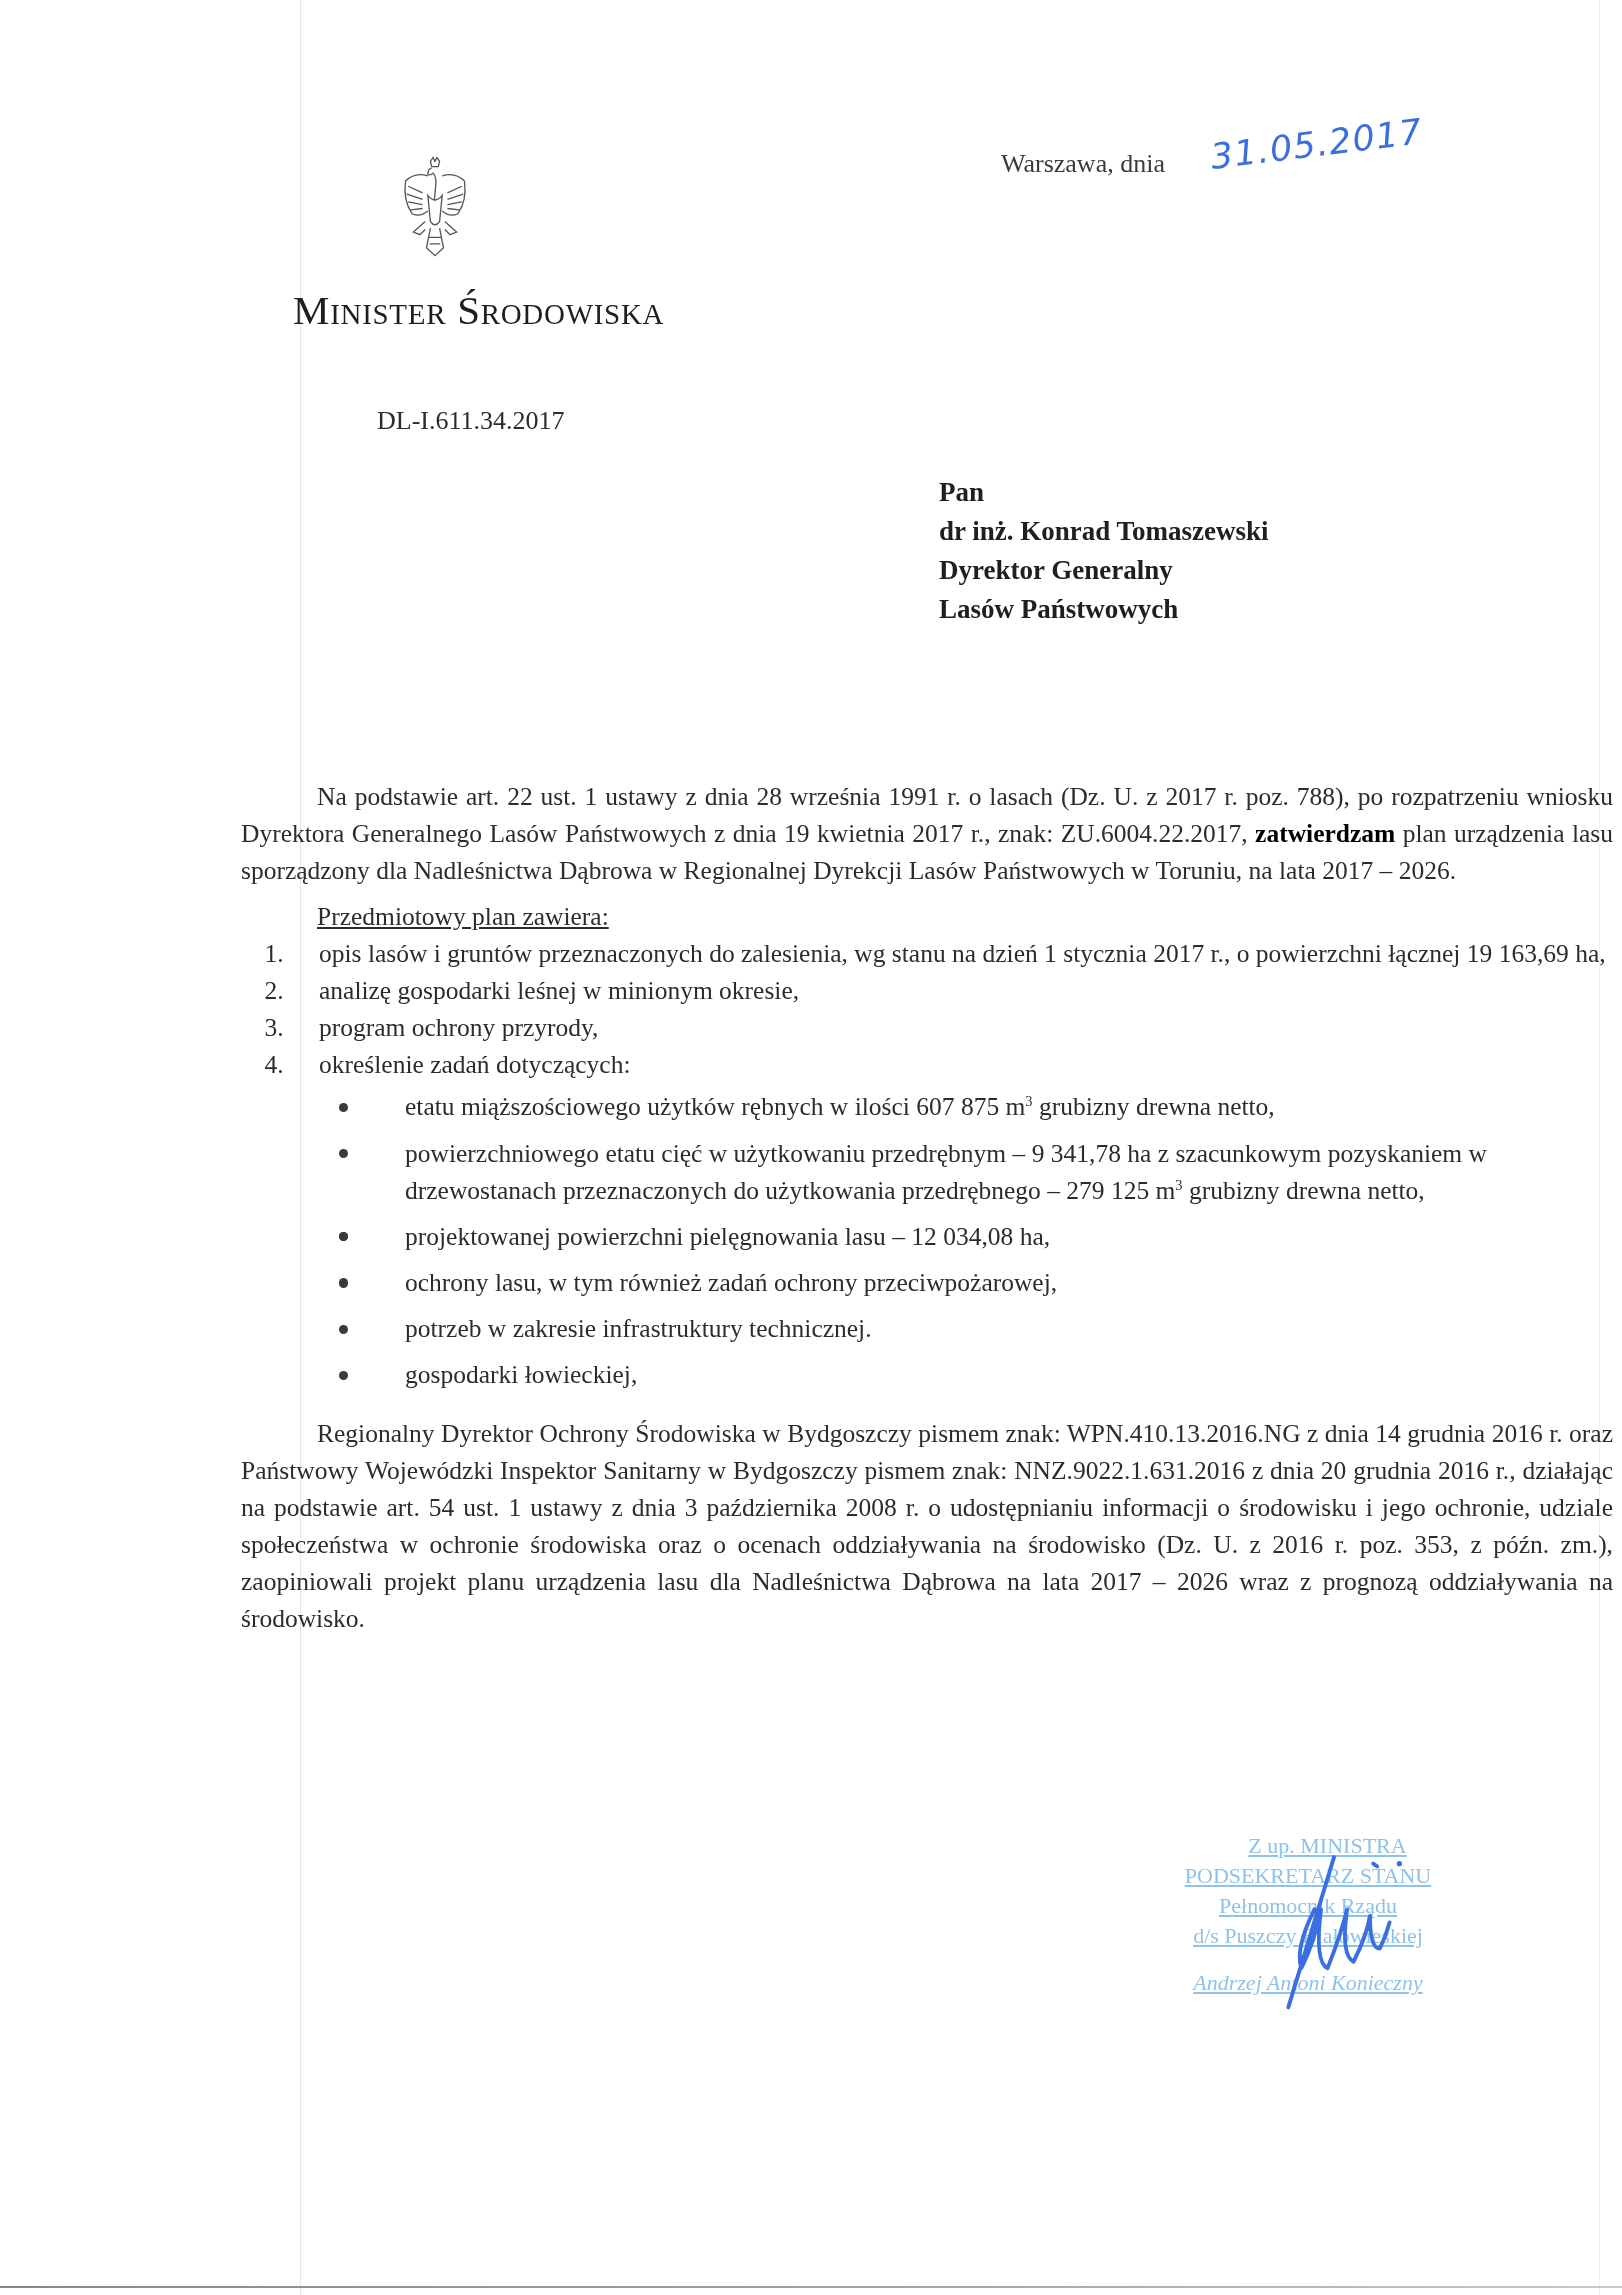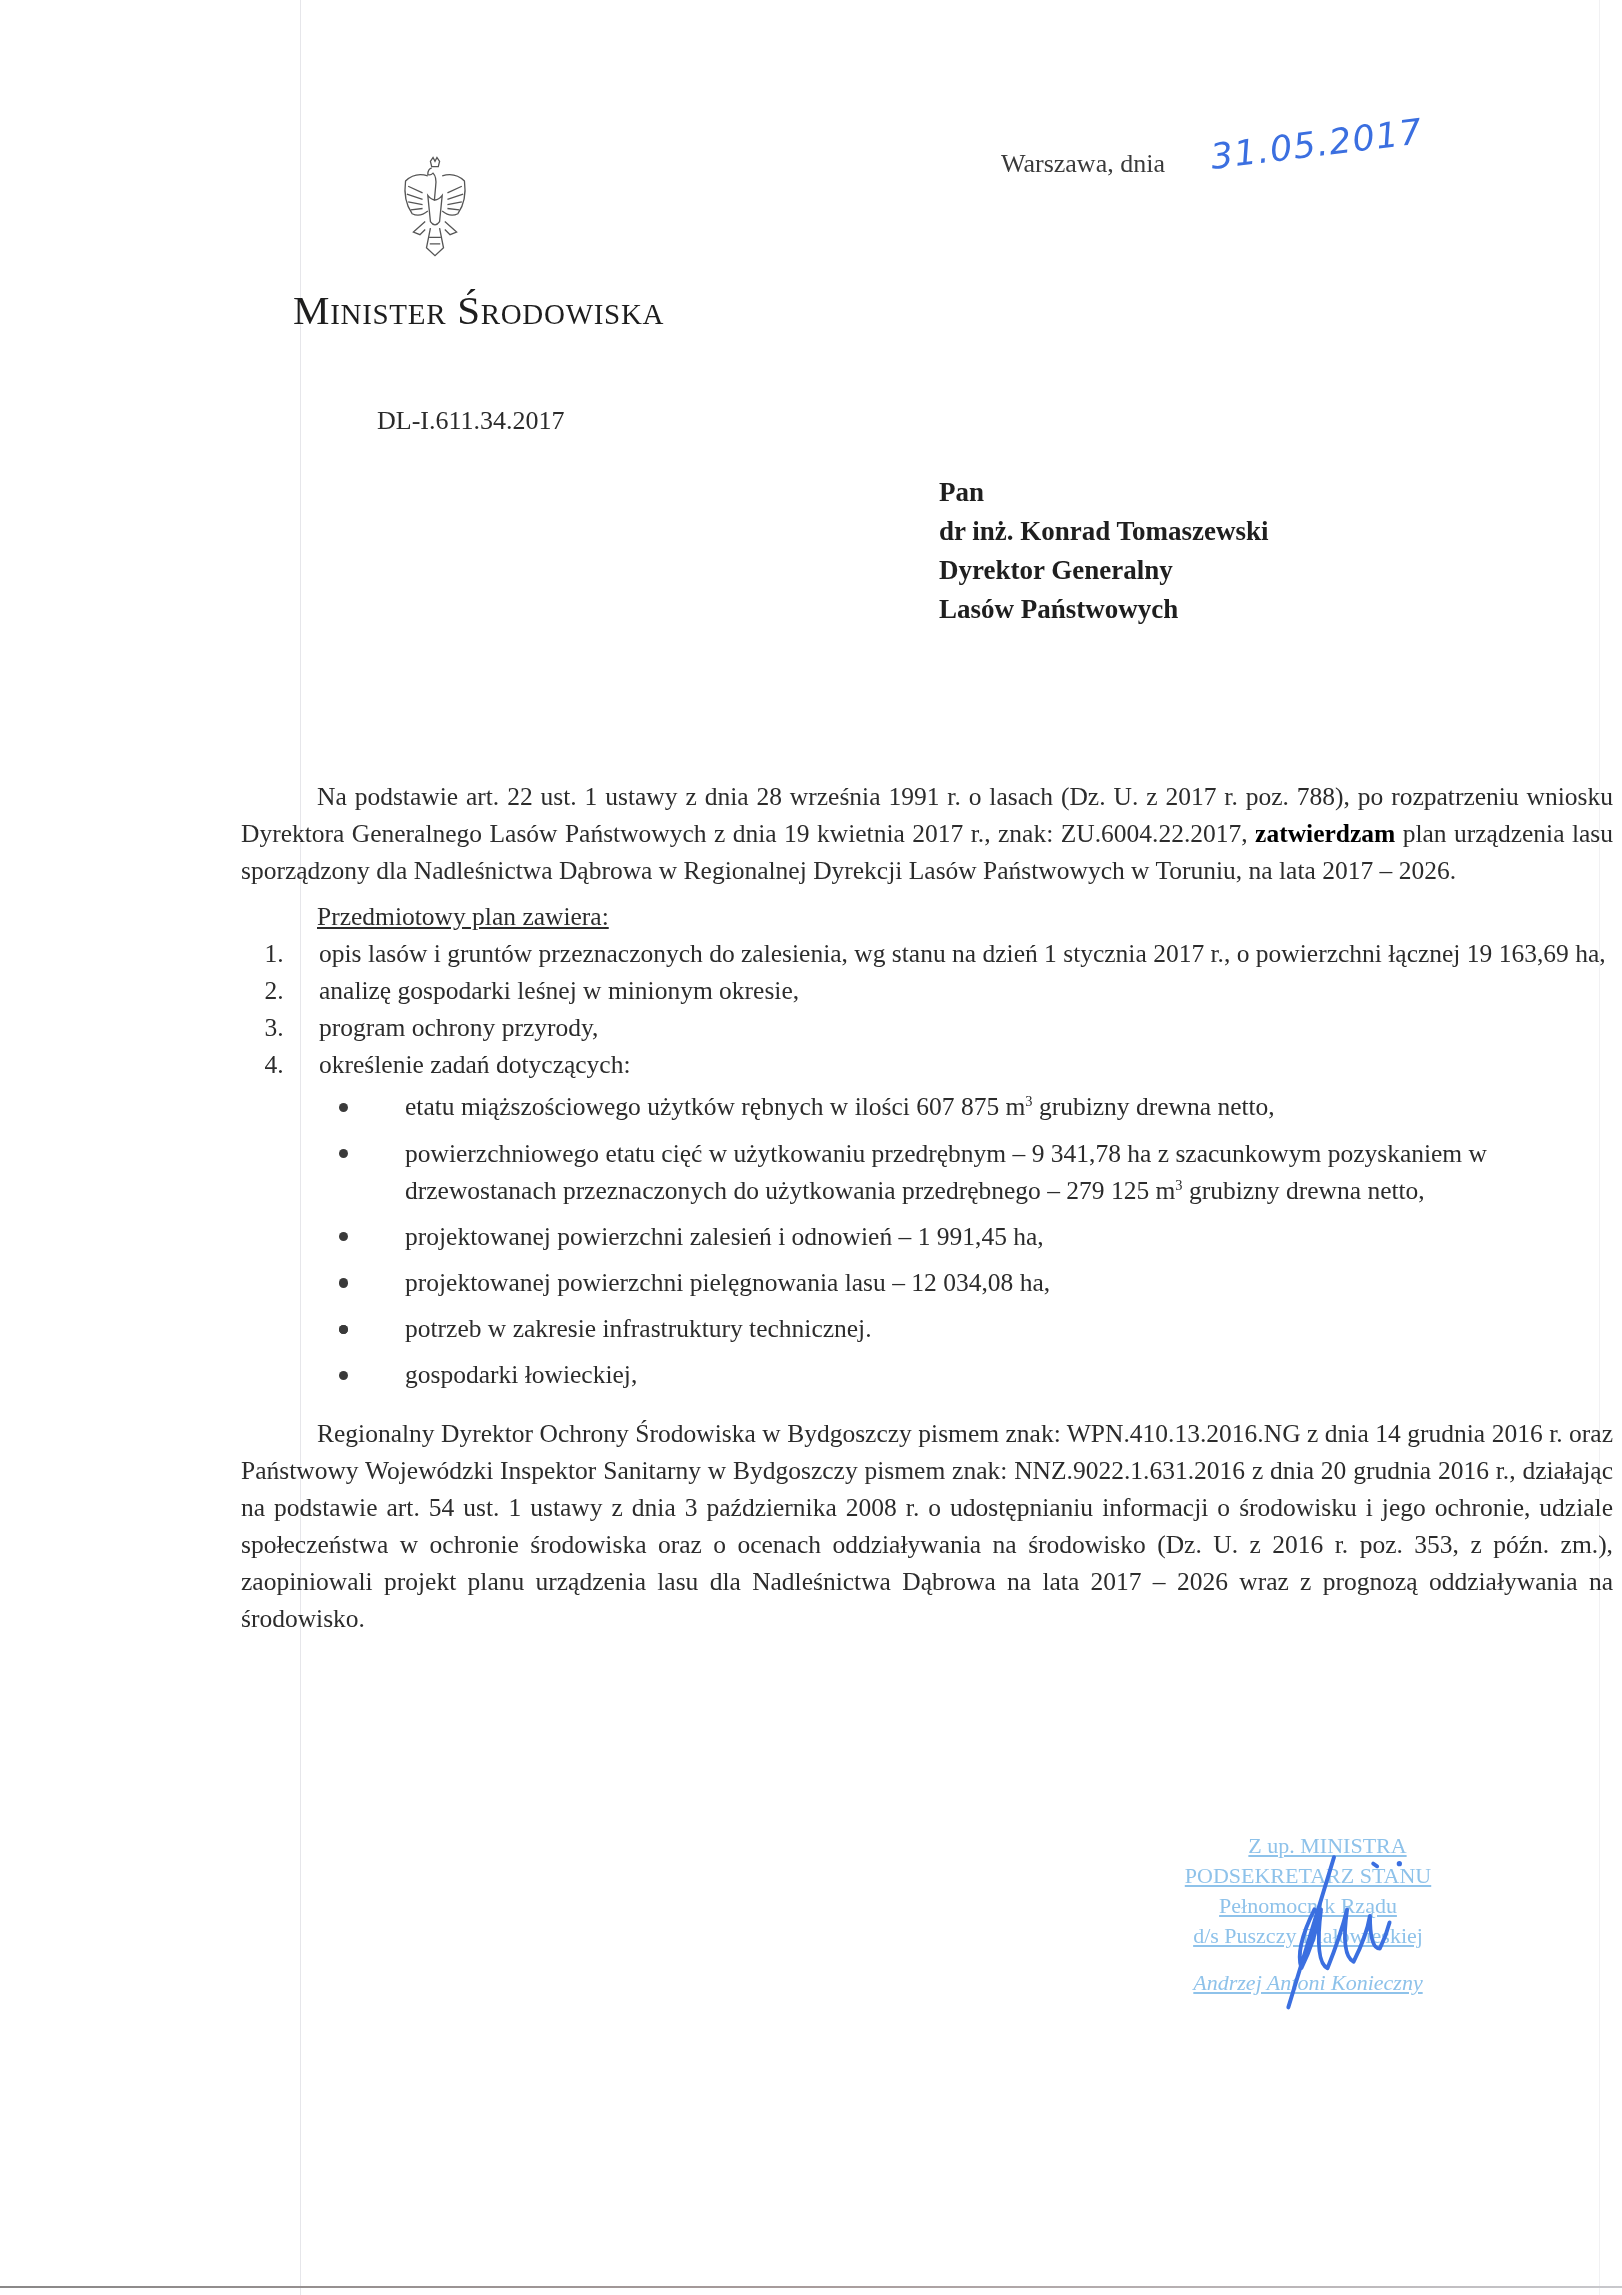--- a/index.html
+++ b/index.html
@@ -89,23 +89,23 @@
   <div class="intro">Przedmiotowy plan zawiera:</div>
 
   <ul class="numlist">
     <li><span class="num">1.</span><span>opis lasów i gruntów przeznaczonych do zalesienia, wg stanu na dzień 1 stycznia 2017 r., o powierzchni łącznej 19 163,69 ha,</span></li>
     <li><span class="num">2.</span><span>analizę gospodarki leśnej w minionym okresie,</span></li>
     <li><span class="num">3.</span><span>program ochrony przyrody,</span></li>
     <li><span class="num">4.</span><span>określenie zadań dotyczących:</span>
       <ul class="bullets">
         <li><span class="dot"></span><span>etatu miąższościowego użytków rębnych w ilości 607 875 m</span><sup>3</sup><span> grubizny drewna netto,</span></li>
         <li><span class="dot"></span><span>powierzchniowego etatu cięć w użytkowaniu przedrębnym – 9 341,78 ha z szacunkowym pozyskaniem w drzewostanach przeznaczonych do użytkowania przedrębnego – 279 125 m</span><sup>3</sup><span> grubizny drewna netto,</span></li>
-        <li><span class="dot"></span><span>projektowanej powierzchni zalesień i odnowień – 1 991,45 ha,</span></li>
+        <li><span class="dot"></span></li>
         <li><span class="dot"></span><span>projektowanej powierzchni pielęgnowania lasu – 12 034,08 ha,</span></li>
-        <li><span class="dot"></span></li>
+        <li><span class="dot"></span><span>ochrony lasu, w tym również zadań ochrony przeciwpożarowej,</span></li>
         <li><span class="dot"></span><span>potrzeb w zakresie infrastruktury technicznej.</span></li>
         <li><span class="dot"></span><span>gospodarki łowieckiej,</span></li>
       </ul>
     </li>
   </ul>
 
   <p class="para para2"><span class="indent"></span><span>Regionalny Dyrektor Ochrony Środowiska w Bydgoszczy pismem znak: WPN.410.13.2016.NG z dnia 14 grudnia 2016 r. oraz Państwowy Wojewódzki Inspektor Sanitarny w Bydgoszczy pismem znak: NNZ.9022.1.631.2016 z dnia 20 grudnia 2016 r., działając na podstawie art. 54 ust. 1 ustawy z dnia 3 października 2008 r. o udostępnianiu informacji o środowisku i jego ochronie, udziale społeczeństwa w ochronie środowiska oraz o ocenach oddziaływania na środowisko (Dz. U. z 2016 r. poz. 353, z późn. zm.), zaopiniowali projekt planu urządzenia lasu dla Nadleśnictwa Dąbrowa na lata 2017 – 2026 wraz z prognozą oddziaływania na środowisko.</span></p>
 </div>
 
 <div class="stamp">

